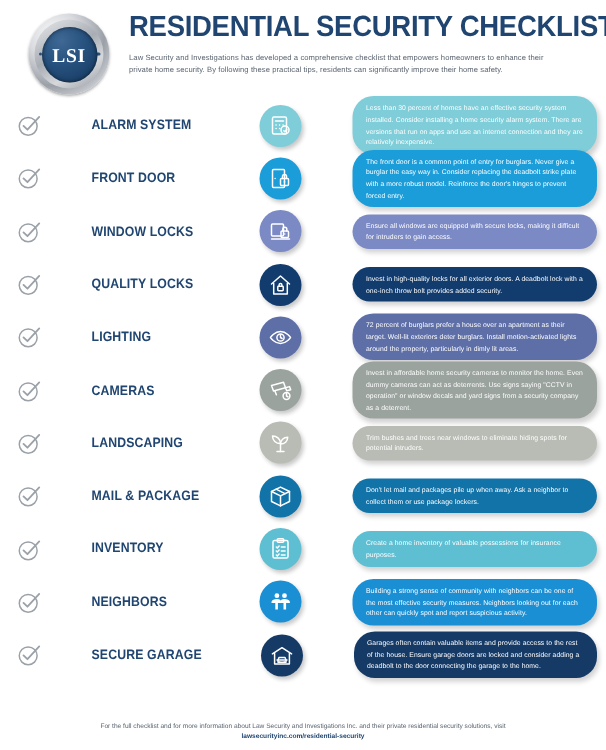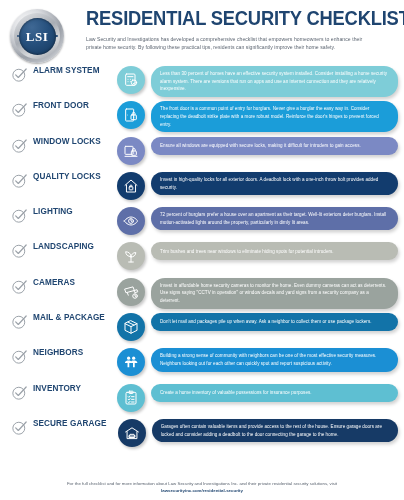--- a/index.html
+++ b/index.html
@@ -6,21 +6,21 @@
   html,body { width:404px; height:500px; }
   body {
     font-family:"Liberation Sans", sans-serif;
     background:#ffffff;
     overflow:hidden;
   }
   .page { width:404px; height:500px; position:relative; padding:0; }
 
   
   .header { display:flex; align-items:flex-start; padding:6px 8px 0 10px; height:66px; }
-  .logo-wrap { width:72px; height:60px; flex:0 0 72px; display:flex; align-items:center; }
+  .logo-wrap { width:72px; height:60px; flex:0 0 72px; display:flex; align-items:center; justify-content:center; }
   .logo { width:54px; height:54px; position:relative; }
   .logo-ring {
     position:absolute; inset:0; border-radius:50%;
     background:
       radial-gradient(circle at 32% 28%, #fdfdfd 0%, #d8dade 32%, #9ba0a8 62%, #c9ccd1 80%, #8b9098 100%);
     box-shadow:0 1px 2px rgba(0,0,0,.35);
   }
   .logo-ring2 {
     position:absolute; inset:4px; border-radius:50%;
     background:linear-gradient(150deg,#e9eaec 0%, #a8adb4 45%, #d6d8db 70%, #969ba3 100%);
@@ -47,21 +47,21 @@
     transform:scaleX(.94); transform-origin:left center;
     white-space:nowrap;
   }
   .subtitle {
     margin-top:6px; color:#5b6470; font-size:5.1px; line-height:1.62;
     max-width:290px; letter-spacing:.05px;
   }
 
   
   .rows { padding:0 6px 0 8px; }
-  .row { display:flex; align-items:flex-start; height:35.3px; }
+  .row { display:flex; align-items:center; height:35.3px;gap:28px; }
 
   .check-cell { flex:0 0 22px; display:flex; align-items:center; justify-content:center; }
   .check { width:17px; height:17px; position:relative; }
   .check circle { fill:none; stroke:#9aa1a8; stroke-width:1.4; }
   .check path { fill:none; stroke:#9aa1a8; stroke-width:1.7; stroke-linecap:round; stroke-linejoin:round; }
 
   .label-cell { flex:0 0 84px; padding-left:3px; }
   .label {
     color:#1f4570; font-size:9.1px; font-weight:bold; line-height:1;
     font-family:"Liberation Sans Narrow","Liberation Sans",sans-serif;
@@ -253,46 +253,20 @@
         </div>
       </div>
       <div class="row">
         <div class="check-cell">
           <span class="check"><svg viewBox="0 0 24 24">
               <circle cx="11" cy="13" r="8.4"></circle>
               <path d="M6.6 12.6l3.7 3.6L21.4 4.2"></path>
             </svg></span>
         </div>
         <div class="label-cell">
-          <div class="label">LANDSCAPING</div>
-        </div>
-        <div class="icon-cell">
-          <div class="icon-badge" style="background:#b9bcb4">
-            <svg viewBox="0 0 24 24">
-              <path d="M12 21v-8"></path>
-              <path d="M12 13C12 8.6 8.6 5.6 4 5.6c0 4.4 3.4 7.4 8 7.4z"></path>
-              <path d="M12 13.6c0-4 3-6.8 7.2-6.8 0 4-3.1 6.8-7.2 6.8z"></path>
-              <path d="M8.5 21h7"></path>
-            </svg>
-          </div>
-        </div>
-        <div class="bar-cell">
-          <div class="bar" style="background:#b9bcb4">
-            <div class="bar-text">Trim bushes and trees near windows to eliminate hiding spots for potential intruders.</div>
-          </div>
-        </div>
-      </div>
-      <div class="row">
-        <div class="check-cell">
-          <span class="check"><svg viewBox="0 0 24 24">
-              <circle cx="11" cy="13" r="8.4"></circle>
-              <path d="M6.6 12.6l3.7 3.6L21.4 4.2"></path>
-            </svg></span>
-        </div>
-        <div class="label-cell">
           <div class="label">CAMERAS</div>
         </div>
         <div class="icon-cell">
           <div class="icon-badge" style="background:#9aa39e">
             <svg viewBox="0 0 24 24">
               <path d="M3 7.5l12-3.2 2 5.4L5 13z"></path>
               <path d="M6.6 13.4l1.3 3.4"></path>
               <path d="M17 9.7l4-1.1 1.2 3.1-4 1.1z"></path>
               <circle cx="18" cy="18" r="3.4"></circle>
               <path d="M18 15.6v2.4l1.5.9"></path>
@@ -306,61 +280,61 @@
         </div>
       </div>
       <div class="row">
         <div class="check-cell">
           <span class="check"><svg viewBox="0 0 24 24">
               <circle cx="11" cy="13" r="8.4"></circle>
               <path d="M6.6 12.6l3.7 3.6L21.4 4.2"></path>
             </svg></span>
         </div>
         <div class="label-cell">
+          <div class="label">LANDSCAPING</div>
+        </div>
+        <div class="icon-cell">
+          <div class="icon-badge" style="background:#b9bcb4">
+            <svg viewBox="0 0 24 24">
+              <path d="M12 21v-8"></path>
+              <path d="M12 13C12 8.6 8.6 5.6 4 5.6c0 4.4 3.4 7.4 8 7.4z"></path>
+              <path d="M12 13.6c0-4 3-6.8 7.2-6.8 0 4-3.1 6.8-7.2 6.8z"></path>
+              <path d="M8.5 21h7"></path>
+            </svg>
+          </div>
+        </div>
+        <div class="bar-cell">
+          <div class="bar" style="background:#b9bcb4">
+            <div class="bar-text">Trim bushes and trees near windows to eliminate hiding spots for potential intruders.</div>
+          </div>
+        </div>
+      </div>
+      <div class="row">
+        <div class="check-cell">
+          <span class="check"><svg viewBox="0 0 24 24">
+              <circle cx="11" cy="13" r="8.4"></circle>
+              <path d="M6.6 12.6l3.7 3.6L21.4 4.2"></path>
+            </svg></span>
+        </div>
+        <div class="label-cell">
           <div class="label">MAIL &amp; PACKAGE</div>
         </div>
         <div class="icon-cell">
           <div class="icon-badge" style="background:#1273a8">
             <svg viewBox="0 0 24 24">
               <path d="M12 2.6L21 7v10l-9 4.4L3 17V7z"></path>
               <path d="M3 7l9 4.4L21 7"></path>
               <path d="M12 11.4v10"></path>
               <path d="M7.5 4.7l9 4.4"></path>
             </svg>
           </div>
         </div>
         <div class="bar-cell">
           <div class="bar" style="background:#1273a8">
             <div class="bar-text">Don't let mail and packages pile up when away. Ask a neighbor to collect them or use package lockers.</div>
-          </div>
-        </div>
-      </div>
-      <div class="row">
-        <div class="check-cell">
-          <span class="check"><svg viewBox="0 0 24 24">
-              <circle cx="11" cy="13" r="8.4"></circle>
-              <path d="M6.6 12.6l3.7 3.6L21.4 4.2"></path>
-            </svg></span>
-        </div>
-        <div class="label-cell">
-          <div class="label">NEIGHBORS</div>
-        </div>
-        <div class="icon-cell">
-          <div class="icon-badge" style="background:#1b8fd4">
-            <svg viewBox="0 0 24 24">
-              <circle cx="8.4" cy="6.2" r="2.4" class="fillw"></circle>
-              <circle cx="16" cy="6.2" r="2.4" class="fillw"></circle>
-              <path class="fillw" d="M3 12.2c.6-1.8 2.6-2.6 5.4-2.6s4.1 1 4.1 2.6v1.4h-3.1V20H6.8v-6.4H3z"></path>
-              <path class="fillw" d="M21.4 12.2c-.6-1.8-2.6-2.6-5.4-2.6s-4.1 1-4.1 2.6v1.4h3.1V20h2.6v-6.4h3.8z"></path>
-            </svg>
-          </div>
-        </div>
-        <div class="bar-cell">
-          <div class="bar" style="background:#1b8fd4">
-            <div class="bar-text">Building a strong sense of community with neighbors can be one of the most effective security measures. Neighbors looking out for each other can quickly spot and report suspicious activity.</div>
           </div>
         </div>
       </div>
       <div class="row">
         <div class="check-cell">
           <span class="check"><svg viewBox="0 0 24 24">
               <circle cx="11" cy="13" r="8.4"></circle>
               <path d="M6.6 12.6l3.7 3.6L21.4 4.2"></path>
             </svg></span>
         </div>
@@ -388,20 +362,46 @@
         </div>
       </div>
       <div class="row">
         <div class="check-cell">
           <span class="check"><svg viewBox="0 0 24 24">
               <circle cx="11" cy="13" r="8.4"></circle>
               <path d="M6.6 12.6l3.7 3.6L21.4 4.2"></path>
             </svg></span>
         </div>
         <div class="label-cell">
+          <div class="label">NEIGHBORS</div>
+        </div>
+        <div class="icon-cell">
+          <div class="icon-badge" style="background:#1b8fd4">
+            <svg viewBox="0 0 24 24">
+              <circle cx="8.4" cy="6.2" r="2.4" class="fillw"></circle>
+              <circle cx="16" cy="6.2" r="2.4" class="fillw"></circle>
+              <path class="fillw" d="M3 12.2c.6-1.8 2.6-2.6 5.4-2.6s4.1 1 4.1 2.6v1.4h-3.1V20H6.8v-6.4H3z"></path>
+              <path class="fillw" d="M21.4 12.2c-.6-1.8-2.6-2.6-5.4-2.6s-4.1 1-4.1 2.6v1.4h3.1V20h2.6v-6.4h3.8z"></path>
+            </svg>
+          </div>
+        </div>
+        <div class="bar-cell">
+          <div class="bar" style="background:#1b8fd4">
+            <div class="bar-text">Building a strong sense of community with neighbors can be one of the most effective security measures. Neighbors looking out for each other can quickly spot and report suspicious activity.</div>
+          </div>
+        </div>
+      </div>
+      <div class="row">
+        <div class="check-cell">
+          <span class="check"><svg viewBox="0 0 24 24">
+              <circle cx="11" cy="13" r="8.4"></circle>
+              <path d="M6.6 12.6l3.7 3.6L21.4 4.2"></path>
+            </svg></span>
+        </div>
+        <div class="label-cell">
           <div class="label">SECURE GARAGE</div>
         </div>
         <div class="icon-cell">
           <div class="icon-badge" style="background:#163a66">
             <svg viewBox="0 0 24 24">
               <path d="M2.4 10.4L12 4.2l9.6 6.2"></path>
               <path d="M4.6 10v10.4h14.8V10"></path>
               <path d="M7 16.6h10"></path>
               <path d="M8 16.6l1-2.6h6l1 2.6v2.2H8z"></path>
               <circle cx="9.6" cy="18.6" r=".9" class="fillw"></circle>

